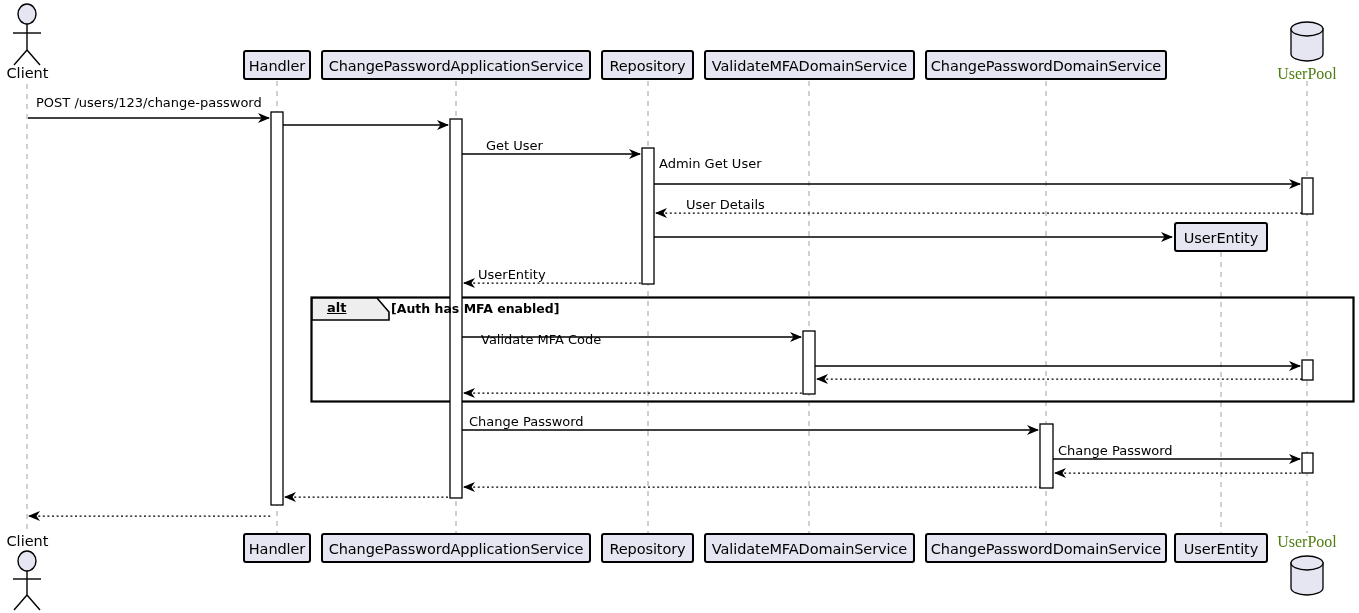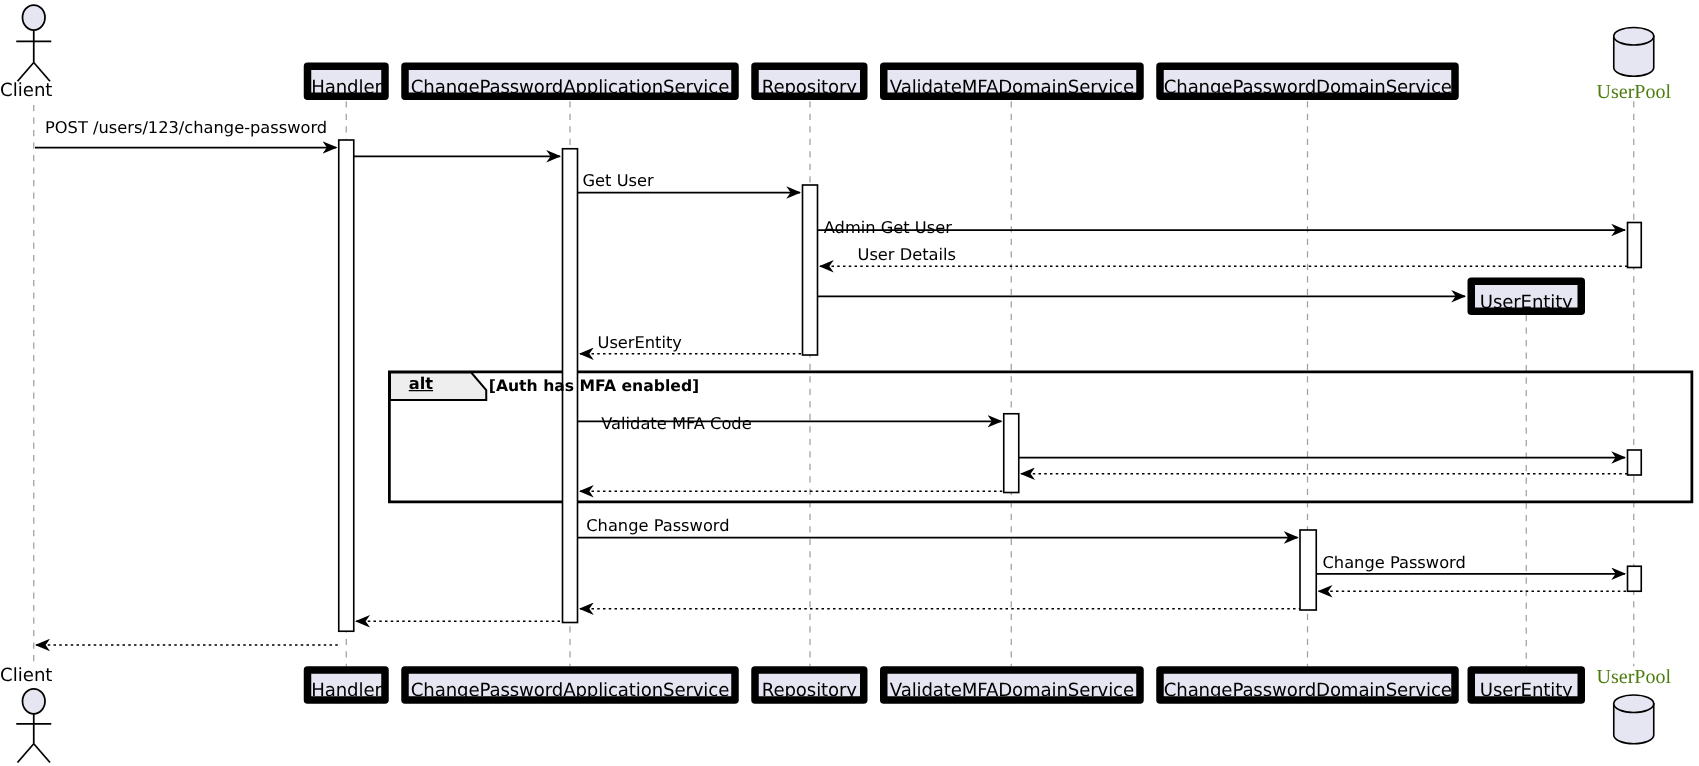--- a/index.html
+++ b/index.html
@@ -20,36 +20,36 @@
   }
   #diagram svg {
     position: absolute;
     left: 0;
     top: 0;
   }
   .pbox {
     position: absolute;
     box-sizing: border-box;
     background: #E6E6F2;
-    border: 6px solid #000000;
+    border: 2px solid #000000;
     border-radius: 3px;
     height: 30px;
     line-height: 28px;
     text-align: center;
     font-size: 14.5px;
     color: #000000;
     white-space: nowrap;
     letter-spacing: -0.1px;
   }
   .actor-label {
     position: absolute;
     font-size: 14.5px;
     color: #000000;
     white-space: nowrap;
-    text-align: left;
+    text-align: center;
   }
   .db-label {
     position: absolute;
     font-size: 16px;
     color: #4d7c0f;
     white-space: nowrap;
     text-align: center;
     font-family: Liberation Serif, serif;
   }
   .msg {
@@ -197,21 +197,21 @@
 
   <div class="actor-label" style="left:0px; top:65px; width:55px;">Client</div>
   <div class="actor-label" style="left:0px; top:533px; width:55px;">Client</div>
   <div class="db-label" style="left:1262px; top:65px; width:90px;">UserPool</div>
   <div class="db-label" style="left:1262px; top:533px; width:90px;">UserPool</div>
 
   <div class="altlabel" style="left:327px; top:300px;">alt</div>
   <div class="altcond" style="left:391px; top:301px;">[Auth has MFA enabled]</div>
 
   <div class="msg" style="left:36px; top:95px;">POST /users/123/change-password</div>
-  <div class="msg" style="left:466px; top:138px;text-align:right;">Get User</div>
-  <div class="msg" style="left:659px; top:175px;">Admin Get User</div>
+  <div class="msg" style="left:486px; top:138px;text-align:right;">Get User</div>
+  <div class="msg" style="left:659px; top:156px;">Admin Get User</div>
   <div class="msg" style="left:666px; top:197px;margin-left:20px;">User Details</div>
   <div class="msg" style="left:478px; top:267px;">UserEntity</div>
   <div class="msg" style="left:469px; top:332px;margin-left:12px;">Validate MFA Code</div>
   <div class="msg" style="left:469px; top:414px;">Change Password</div>
   <div class="msg" style="left:1058px; top:443px;">Change Password</div>
 
 </div>
 
 </body></html>

